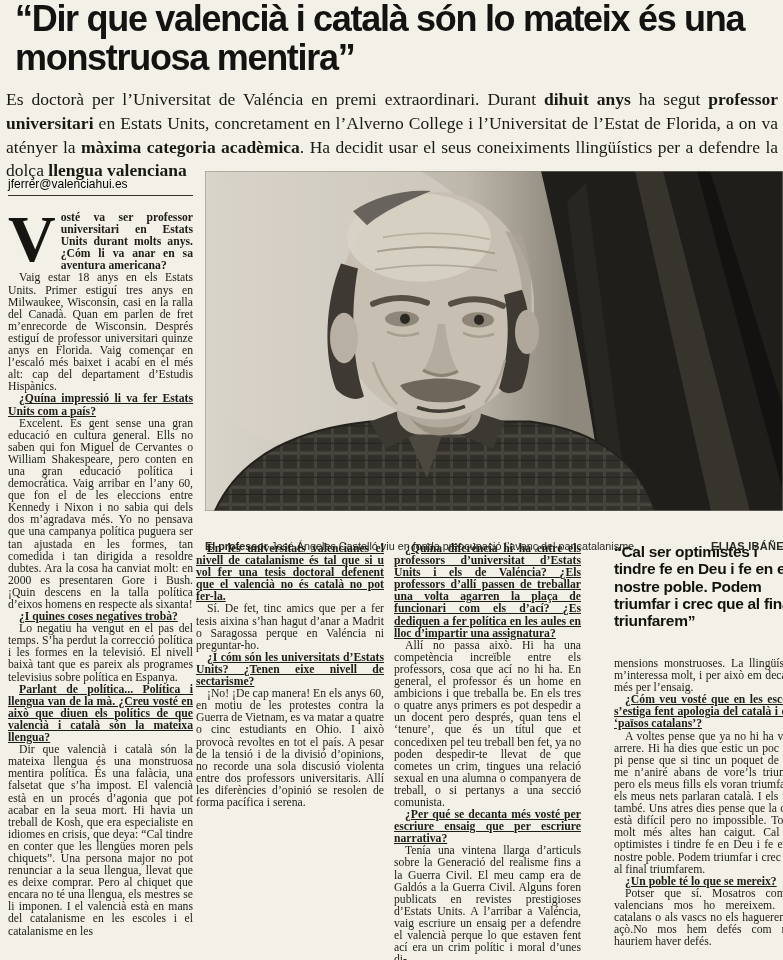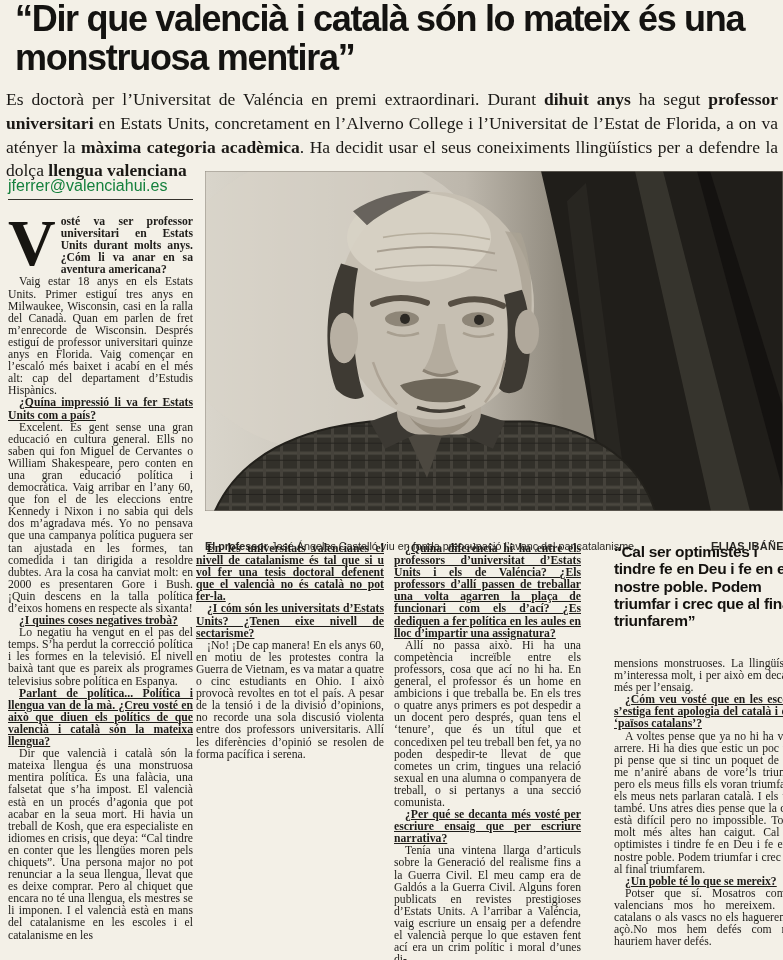--- a/index.html
+++ b/index.html
@@ -35,23 +35,23 @@
   .byline { margin-bottom: 16px; font-family: "Liberation Sans", sans-serif; }
   .byline-author {
     font-weight: 700; font-size: 12px;
     font-variant: small-caps;
     letter-spacing: .4px;
     padding-bottom: 3px;
     border-bottom: 1px solid #35322d;
     color: #23211d;
   }
   .byline-email {
-    font-size: 16px; padding: 3px 0 4px 0;
+    font-size: 12px; padding: 3px 0 4px 0;
     border-bottom: 1px solid #35322d;
-    color: #15803d;
+    color: #000000;
   }
   
   .col {
     position: absolute;
     font-family: "Liberation Serif", serif;
   }
   .col1 { left: 8px;   top: 174px; width: 185px; }
   .col2 { left: 196px; top: 543px; width: 188px; }
   .col3 { left: 394px; top: 543px; width: 187px; }
   .col4 { left: 592px; top: 543px; width: 187px; margin-left: 22px; }
@@ -180,20 +180,21 @@
   </figure>
 
   <div class="caption">
     <div class="caption-text"><b>El professor</b><span> José Ángeles Castelló viu en fonda preocupació l’avanç del pancatalanisme.</span></div>
     <div class="credit">ELIAS IBÁÑEZ</div>
   </div>
 
   <div class="col col2">
     <div class="article">
         <p class="question">En les universitats valencianes el nivell de catalanisme és tal que si u vol fer una tesis doctoral defenent que el valencià no és català no pot fer-la.</p>
+        <p class="answer">Sí. De fet, tinc amics que per a fer tesis aixina s’han hagut d’anar a Madrit o Saragossa perque en Valéncia ni preguntar-ho.</p>
         <p class="question">¿I cóm són les universitats d’Estats Units? ¿Tenen eixe nivell de sectarisme?</p>
         <p class="answer">¡No! ¡De cap manera! En els anys 60, en motiu de les protestes contra la Guerra de Vietnam, es va matar a quatre o cinc estudiants en Ohio. I això provocà revoltes en tot el país. A pesar de la tensió i de la divisió d’opinions, no recorde una sola discusió violenta entre dos professors universitaris. Allí les diferències d’opinió se resolen de forma pacífica i serena.</p>
       </div>
   </div>
 
   <div class="col col3">
     <div class="article">
         <p class="question">¿Quina diferència hi ha entre els professors d’universitat d’Estats Units i els de Valéncia? ¿Els professors d’allí passen de treballar una volta agarren la plaça de funcionari com els d’ací? ¿Es dediquen a fer política en les aules en lloc d’impartir una assignatura?</p>
         <p class="answer">Allí no passa això. Hi ha una competència increïble entre els professors, cosa que ací no hi ha. En general, el professor és un home en ambicions i que treballa be. En els tres o quatre anys primers es pot despedir a un docent pero després, quan tens el ‘tenure’, que és un títul que et concedixen pel teu treball ben fet, ya no poden despedir-te llevat de que cometes un crim, tingues una relació sexual en una alumna o companyera de treball, o si pertanys a una secció comunista.</p>
         <p class="question">¿Per qué se decanta més vosté per escriure ensaig que per escriure narrativa?</p>

